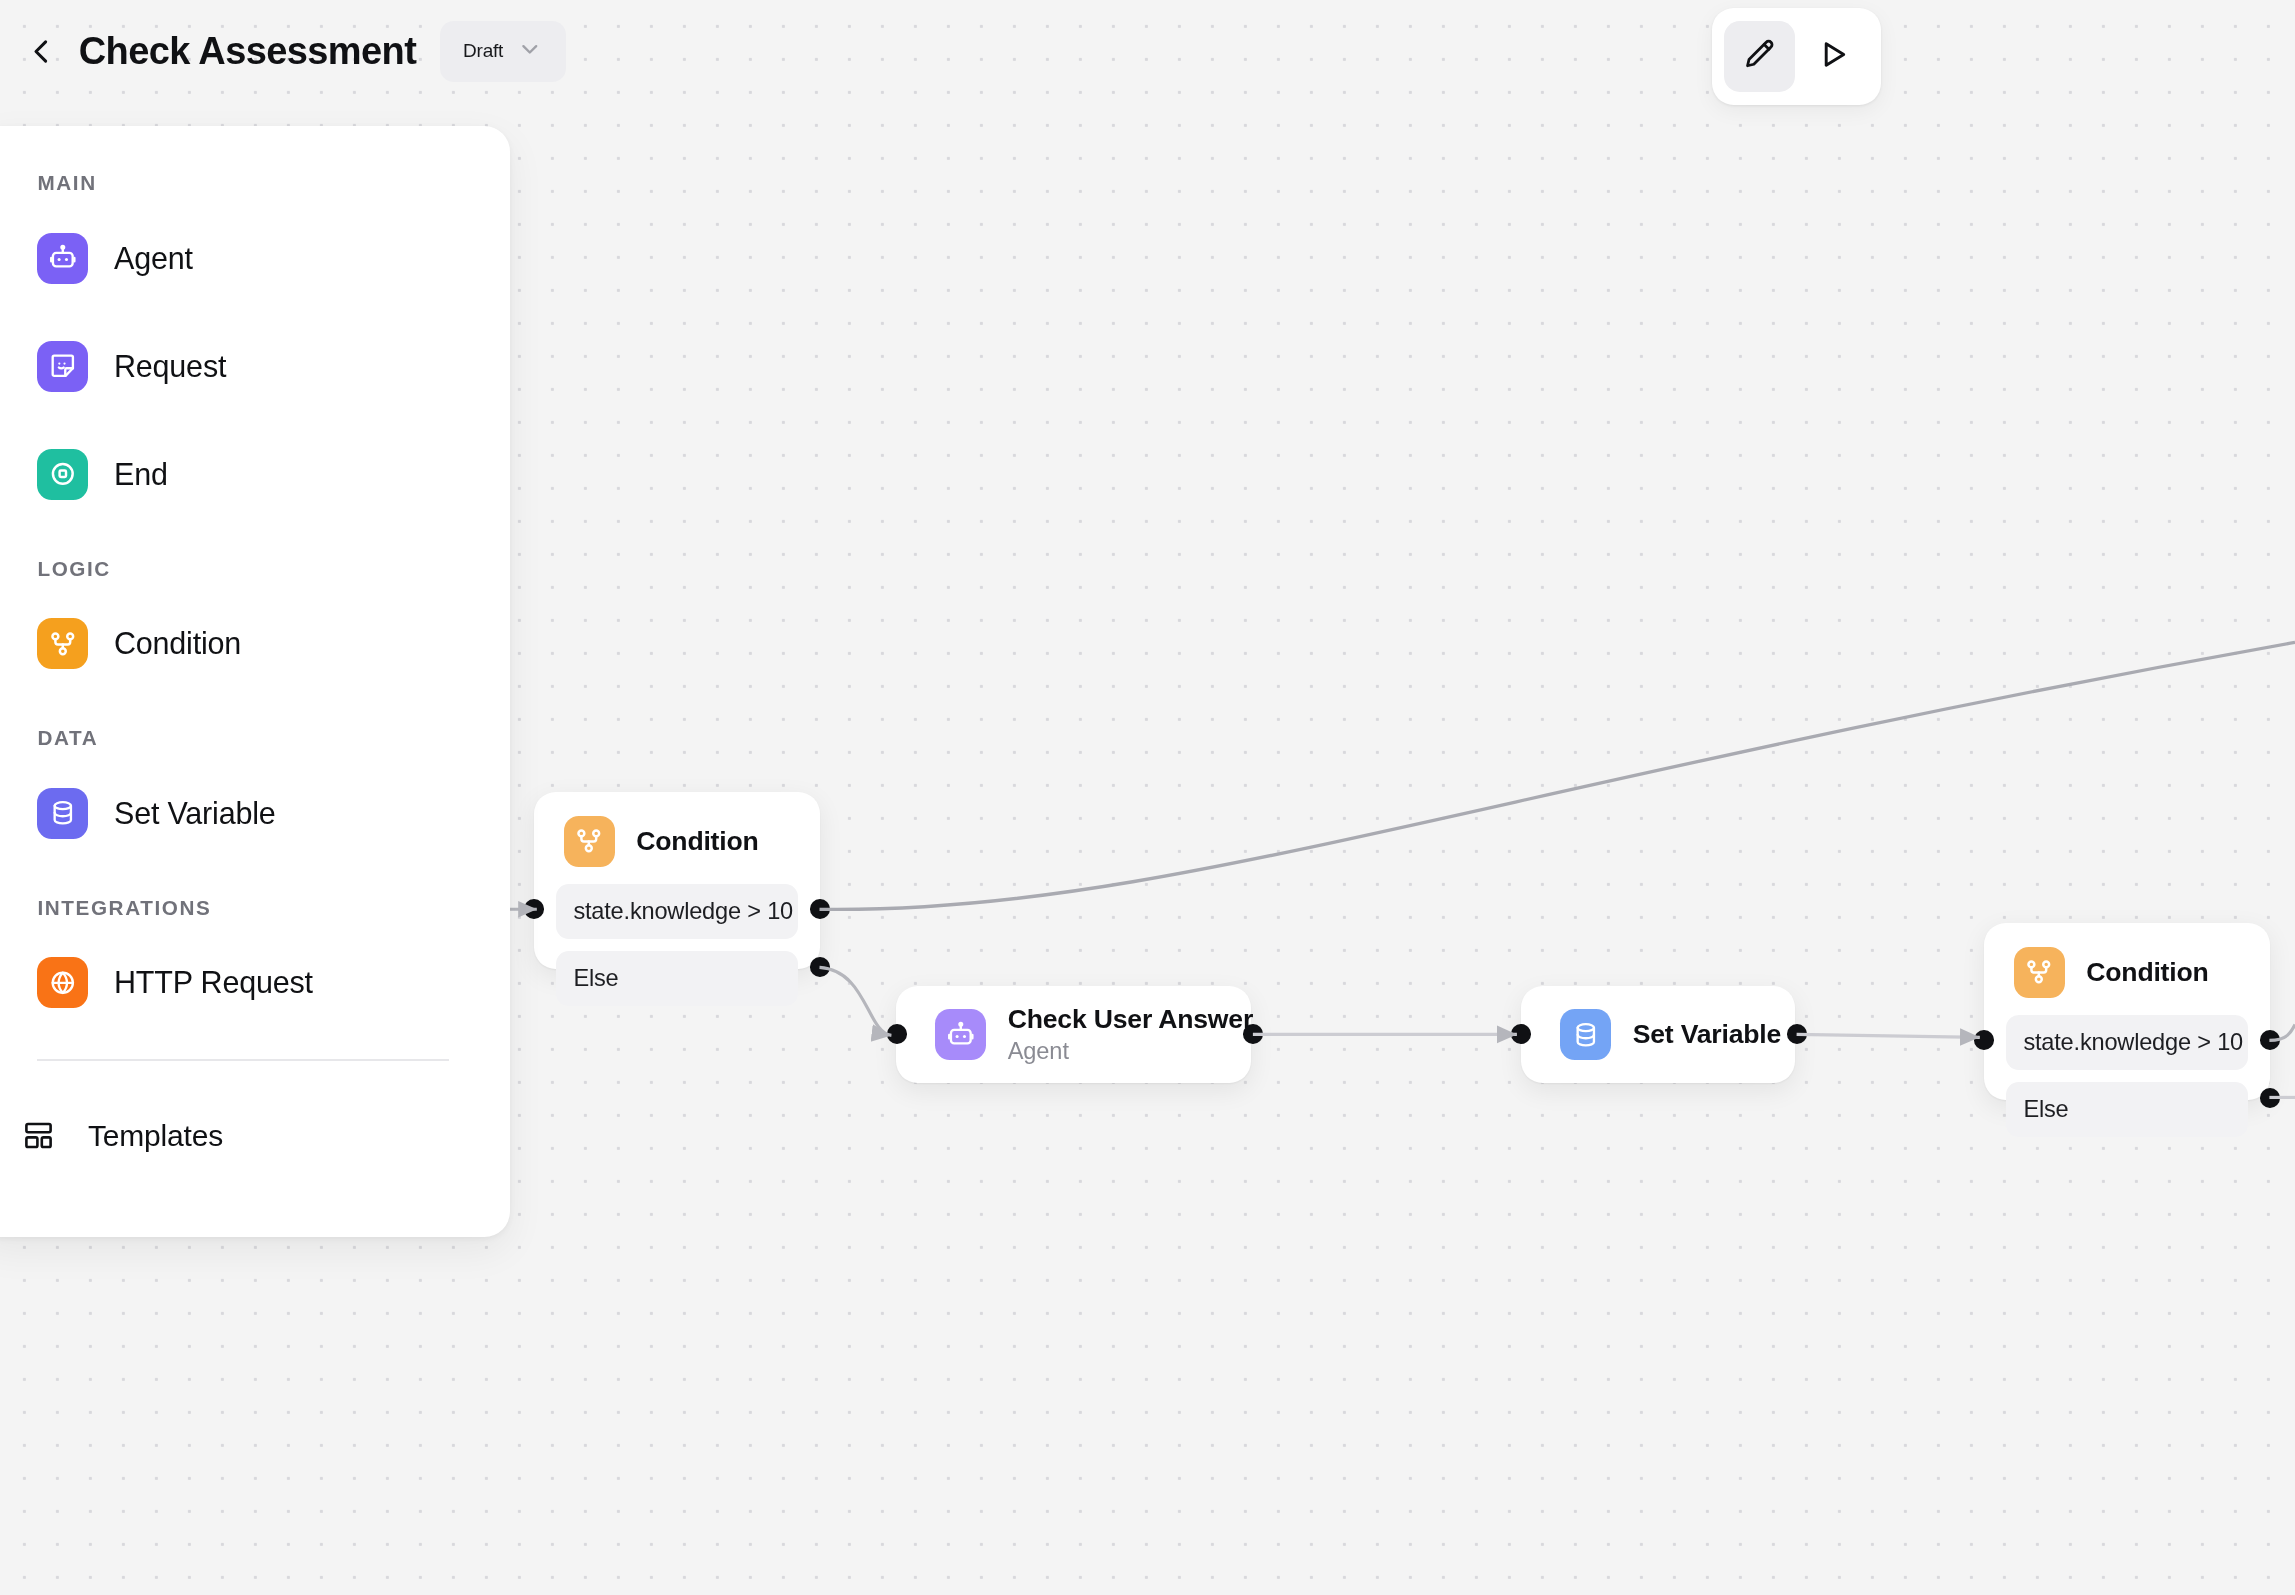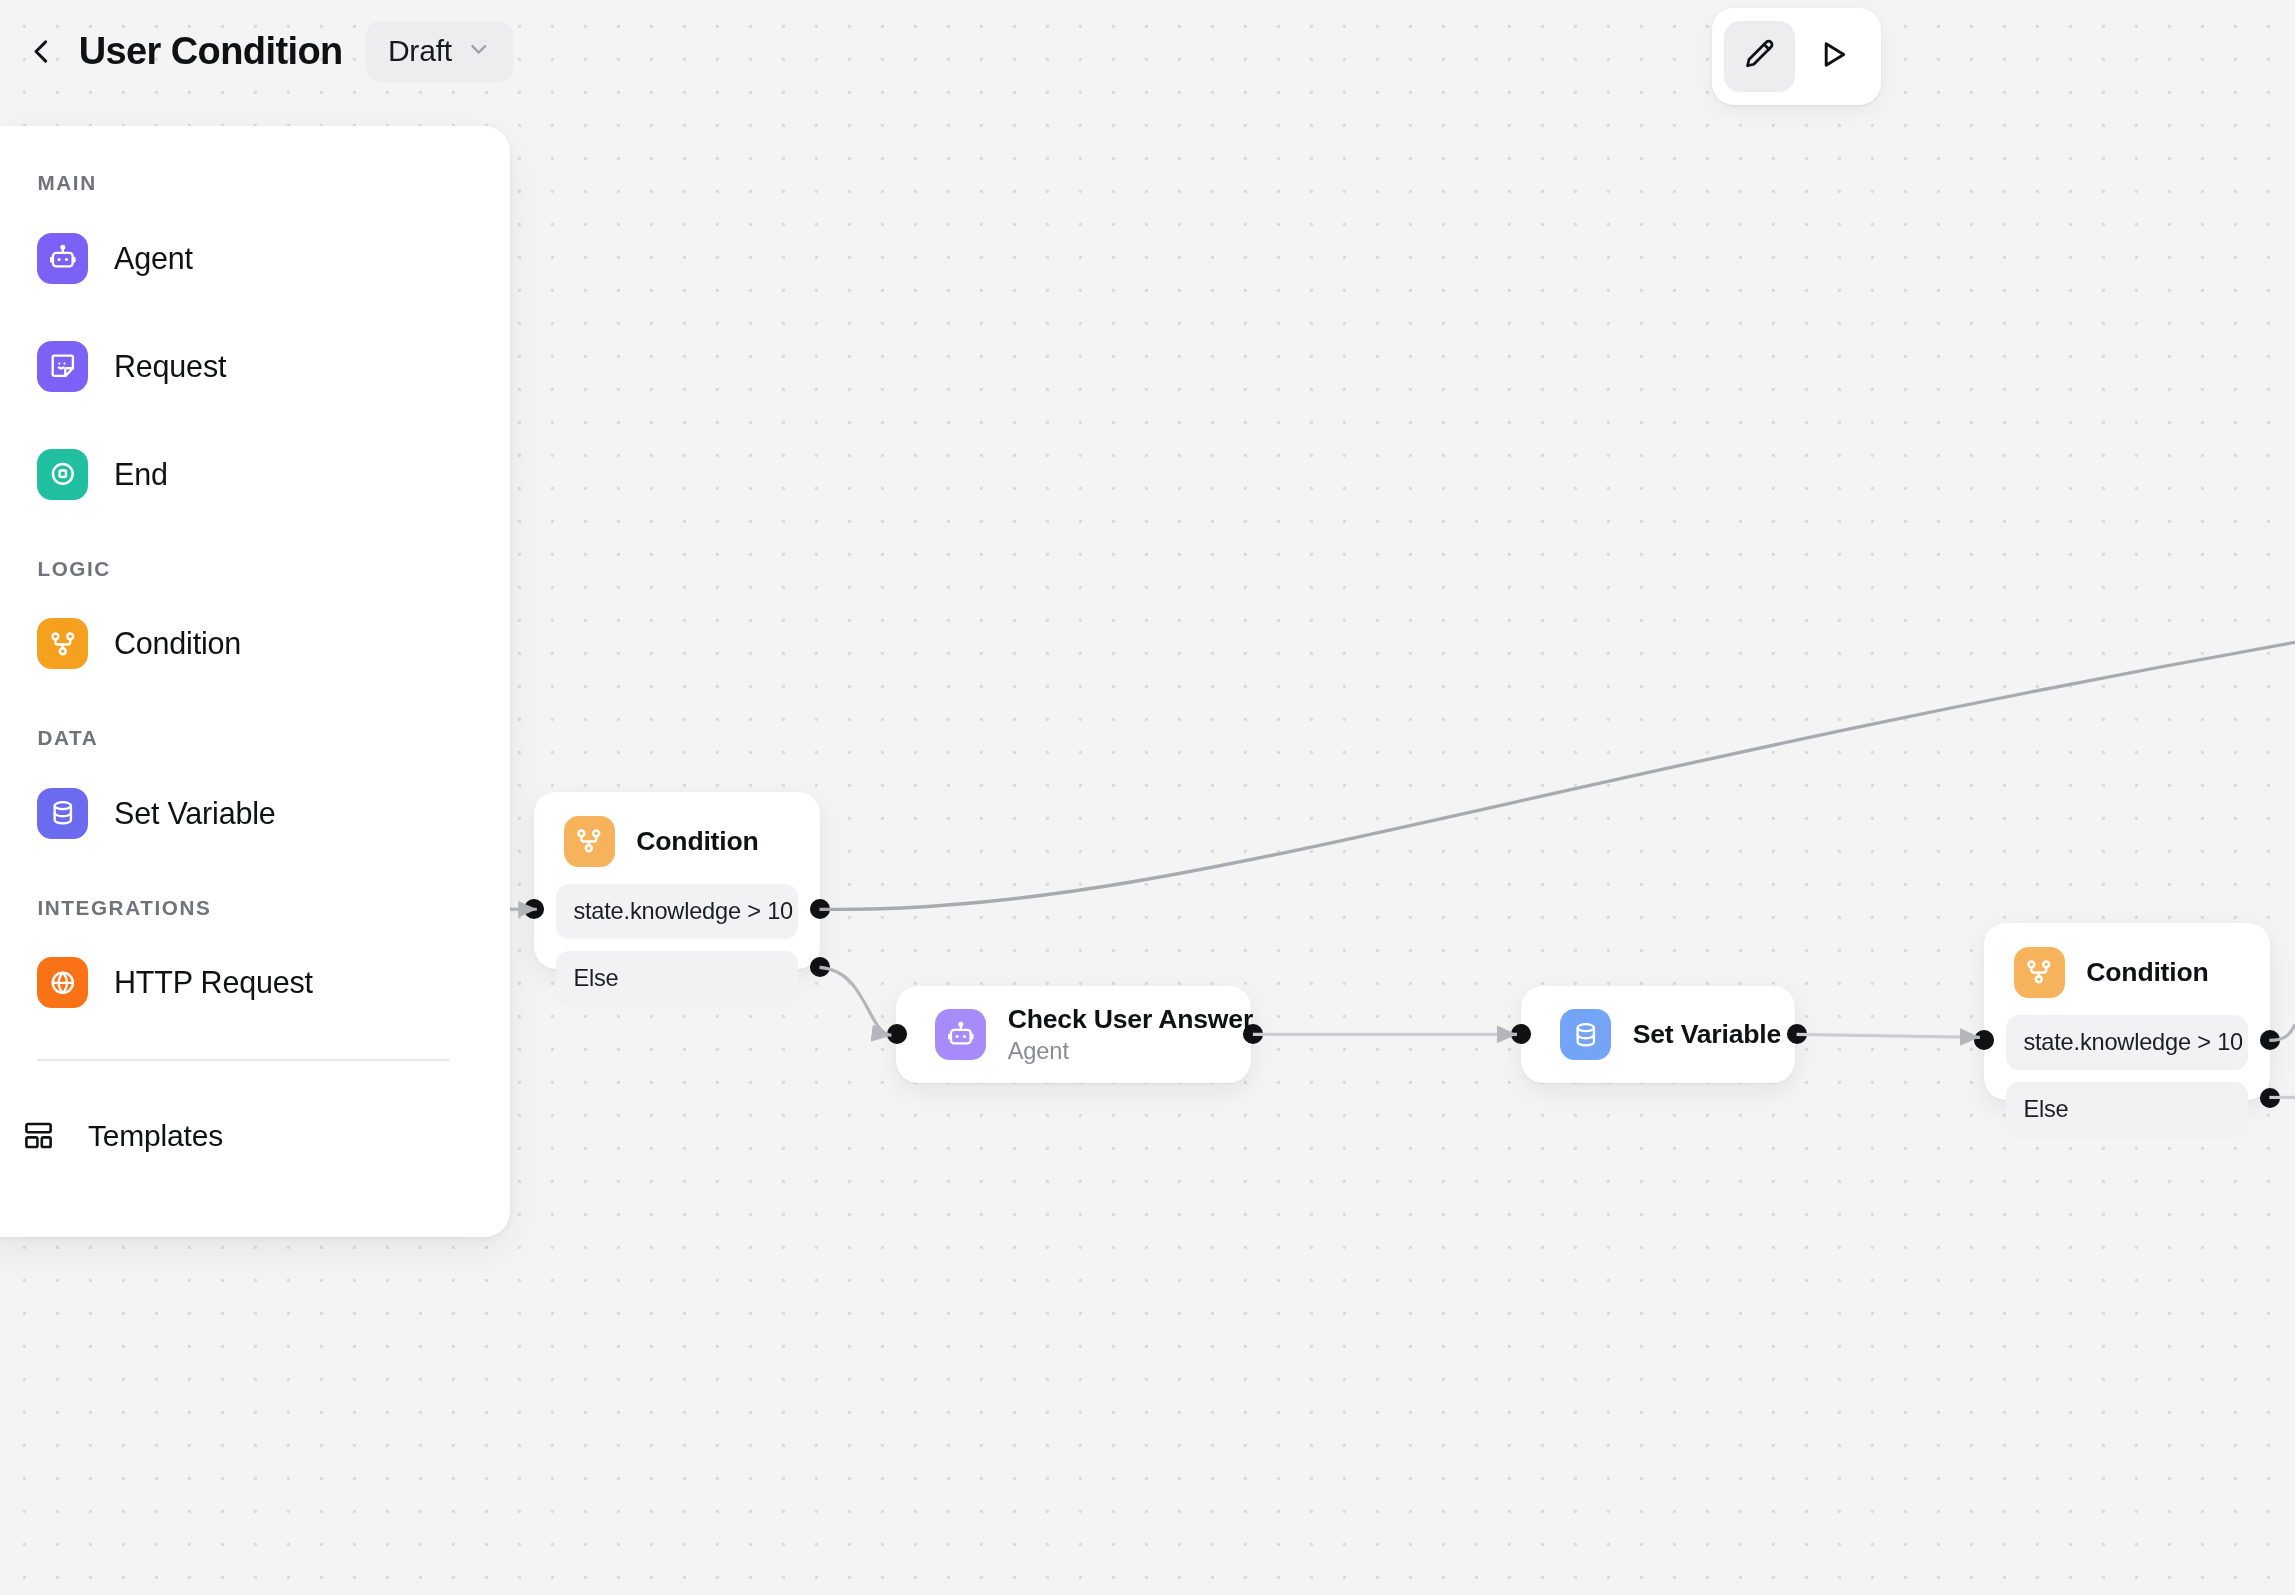--- a/index.html
+++ b/index.html
@@ -40,21 +40,21 @@
   #status-chip {
     margin-left: 23.6px;
     height: 61px; min-width: 126px;
     background: #ededf0;
     border-radius: 13.8px;
     display: flex; align-items: center; justify-content: center;
     gap: 13.8px; padding: 0 21.7px;
     cursor: pointer;
   }
   #status-chip .status-label {
-    font-size: 30px; color: #18191c; font-weight: 400; letter-spacing: -0.2px;
+    font-size: 19px; color: #18191c; font-weight: 400; letter-spacing: -0.2px;
   }
 
   #mode-toolbar {
     position: absolute; top: 7.9px; left: 1712px;
     width: 169px; height: 97px;
     background: #ffffff;
     border-radius: 21.7px;
     display: flex; align-items: center; justify-content: center;
     gap: 3.9px;
     box-shadow: 0 1px 3px rgba(16,17,20,0.07), 0 5.9px 21.7px rgba(16,17,20,0.05);
@@ -378,21 +378,21 @@
   </div>
 
   <div id="header">
     <div id="back-btn">
       <span>
         <svg width="33" height="33" viewBox="0 0 24 24" fill="none" stroke="#101114" stroke-width="2.2" stroke-linecap="round" stroke-linejoin="round">
           <path d="M15 5 L8 12 L15 19"></path>
         </svg>
       </span>
     </div>
-    <div id="doc-title">User Condition</div>
+    <div id="doc-title">Check Assessment</div>
     <div id="status-chip">
       <span class="status-label">Draft</span>
       <span>
         <svg width="25.6" height="25.6" viewBox="0 0 24 24" fill="none" stroke="#a0a1a8" stroke-width="2.2" stroke-linecap="round" stroke-linejoin="round">
           <path d="M6 9.5 L12 15.5 L18 9.5"></path>
         </svg>
       </span>
     </div>
   </div>
 

